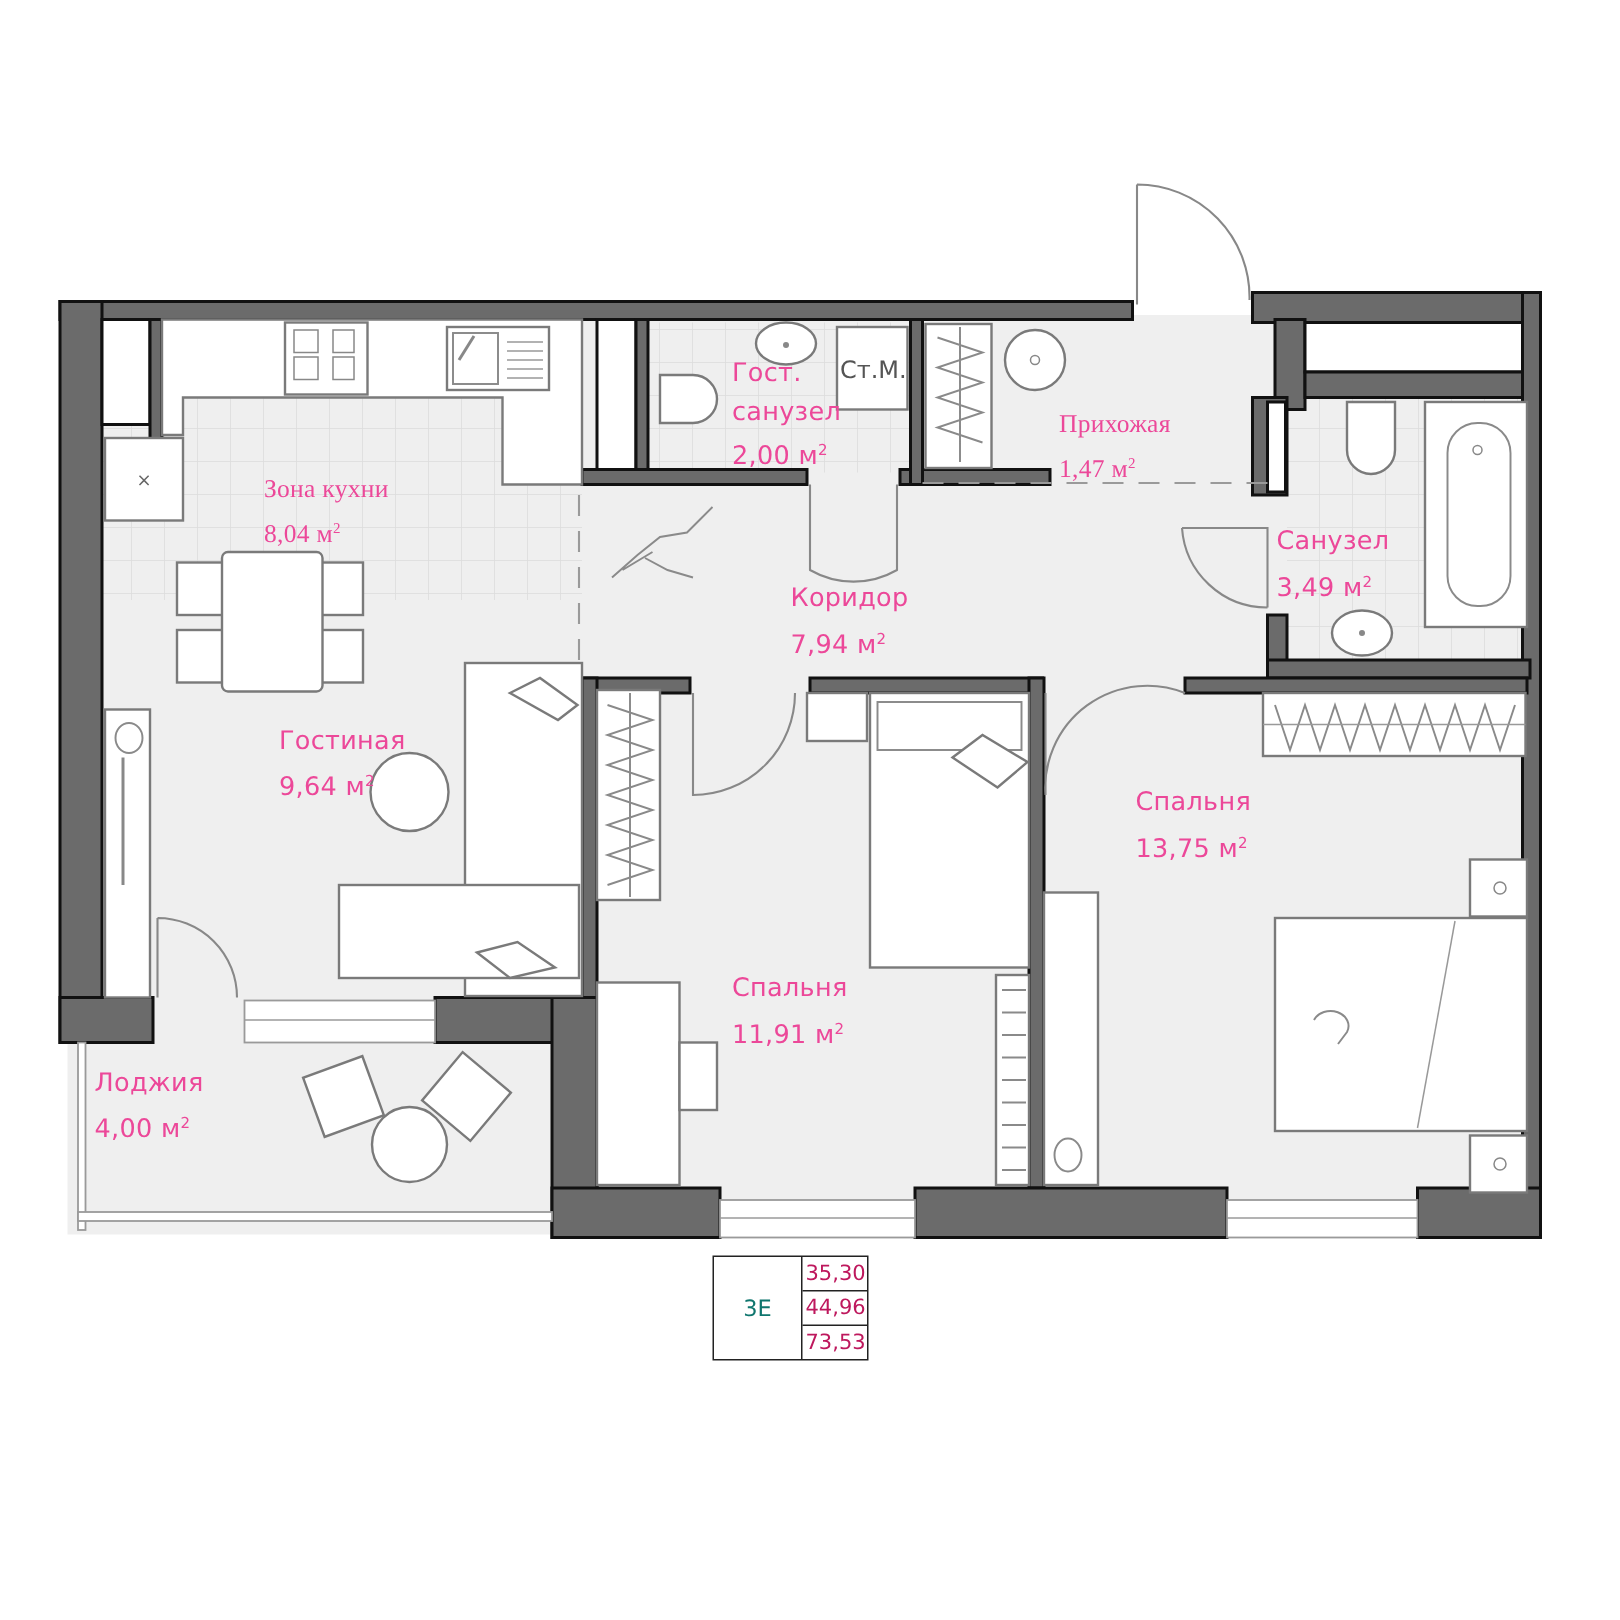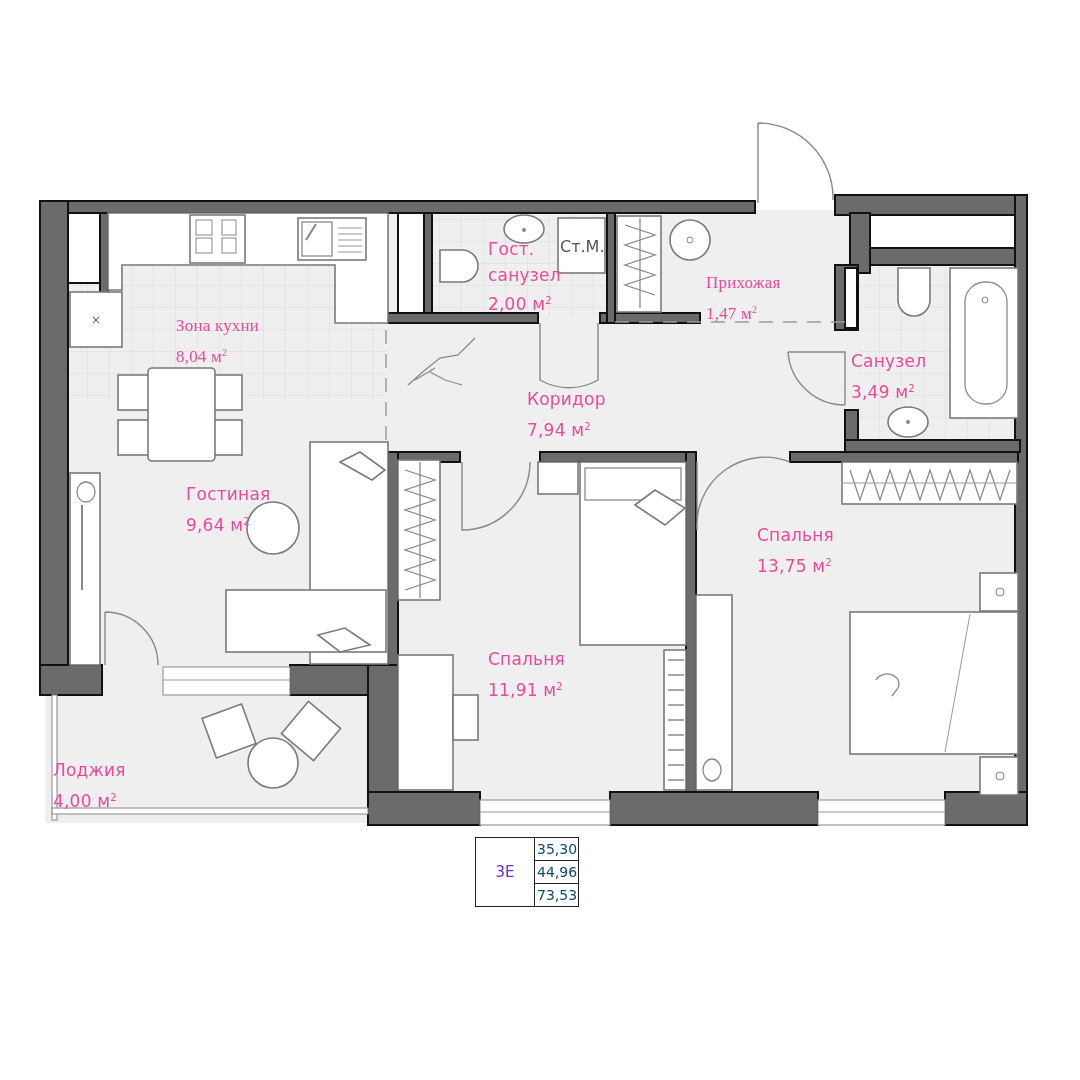--- a/index.html
+++ b/index.html
@@ -9,23 +9,23 @@
     .floor { fill: #efefef; }
     .tile { fill: url(#tiles); }
     .furn { fill: #ffffff; stroke: #7a7a7a; stroke-width: 1.6; }
     .furn-thin { fill: none; stroke: #8a8a8a; stroke-width: 1.3; }
     .door { fill: none; stroke: #888; stroke-width: 1.4; }
     .win { fill: #ffffff; stroke: #9a9a9a; stroke-width: 1.2; }
     .dash { stroke: #9a9a9a; stroke-width: 1.4; stroke-dasharray: 14 10; fill: none; }
     .lbl { position: absolute; color: #ec4899; font-size: 17px; line-height: 27px; white-space: nowrap; letter-spacing: 0.2px; }
     .lbl sup { font-size: 10px; vertical-align: 6px; }
     .legend { position: absolute; left: 475px; top: 837px; width: 102px; height: 68px; border: 1.5px solid #222; display: flex; background: #fff; }
-    .legend .code { width: 58px; border-right: 1.5px solid #222; display: flex; align-items: center; justify-content: center; font-size: 15px; color: #6d28d9; }
+    .legend .code { width: 58px; border-right: 1.5px solid #222; display: flex; align-items: center; justify-content: center; font-size: 15px; color: #0f766e; }
     .legend .vals { flex: 1; display: flex; flex-direction: column; }
-    .legend .vals div { flex: 1; font-size: 14px; color: #0c4a6e; border-bottom: 1.5px solid #222; line-height: 22px; padding-left: 2px; overflow: hidden; }
+    .legend .vals div { flex: 1; font-size: 14px; color: #be185d; border-bottom: 1.5px solid #222; line-height: 22px; padding-left: 2px; overflow: hidden; }
     .legend .vals div:last-child { border-bottom: none; }
     .stm { position: absolute; left: 560px; top: 237px; font-size: 16px; color: #555; }
   </style>
 </head>
 <body>
 
 <svg id="plan" viewBox="0 0 1080 1080" xmlns="http://www.w3.org/2000/svg">
   <defs>
     <pattern id="tiles" width="22" height="22" patternUnits="userSpaceOnUse">
       <rect width="22" height="22" fill="#efefef"></rect>
@@ -254,21 +254,21 @@
 <div class="lbl" style="left:488px; top:646px;">
   <div>Спальня</div>
   <div><span>11,91</span> <span>м</span><sup>2</sup></div>
 </div>
 
 <div class="lbl" style="left:757px; top:522px;">
   <div>Спальня</div>
   <div><span>13,75</span> <span>м</span><sup>2</sup></div>
 </div>
 
-<div class="lbl" style="left:53px; top:709px;margin-top:48px;">
+<div class="lbl" style="left:63px; top:709px;">
   <div>Лоджия</div>
   <div><span>4,00</span> <span>м</span><sup>2</sup></div>
 </div>
 
 <div class="legend">
   <div class="code">3E</div>
   <div class="vals">
     <div>35,30</div>
     <div>44,96</div>
     <div>73,53</div>

